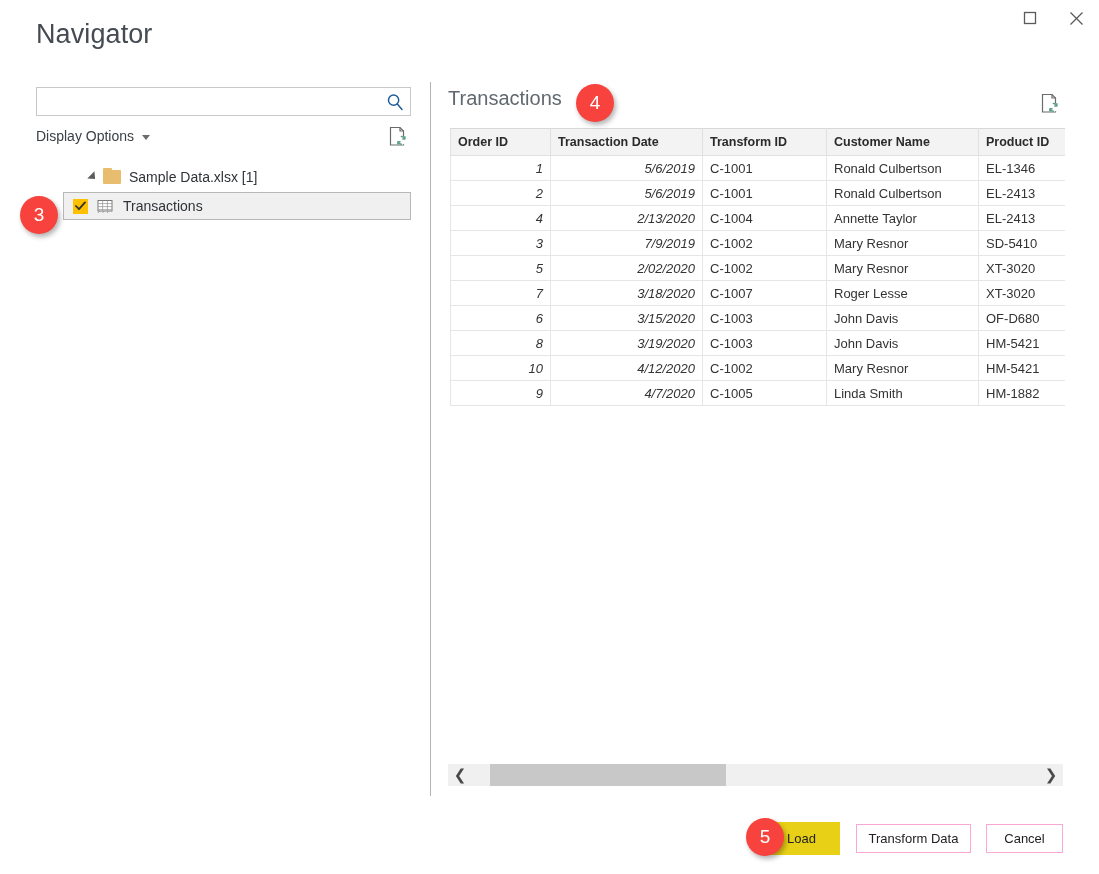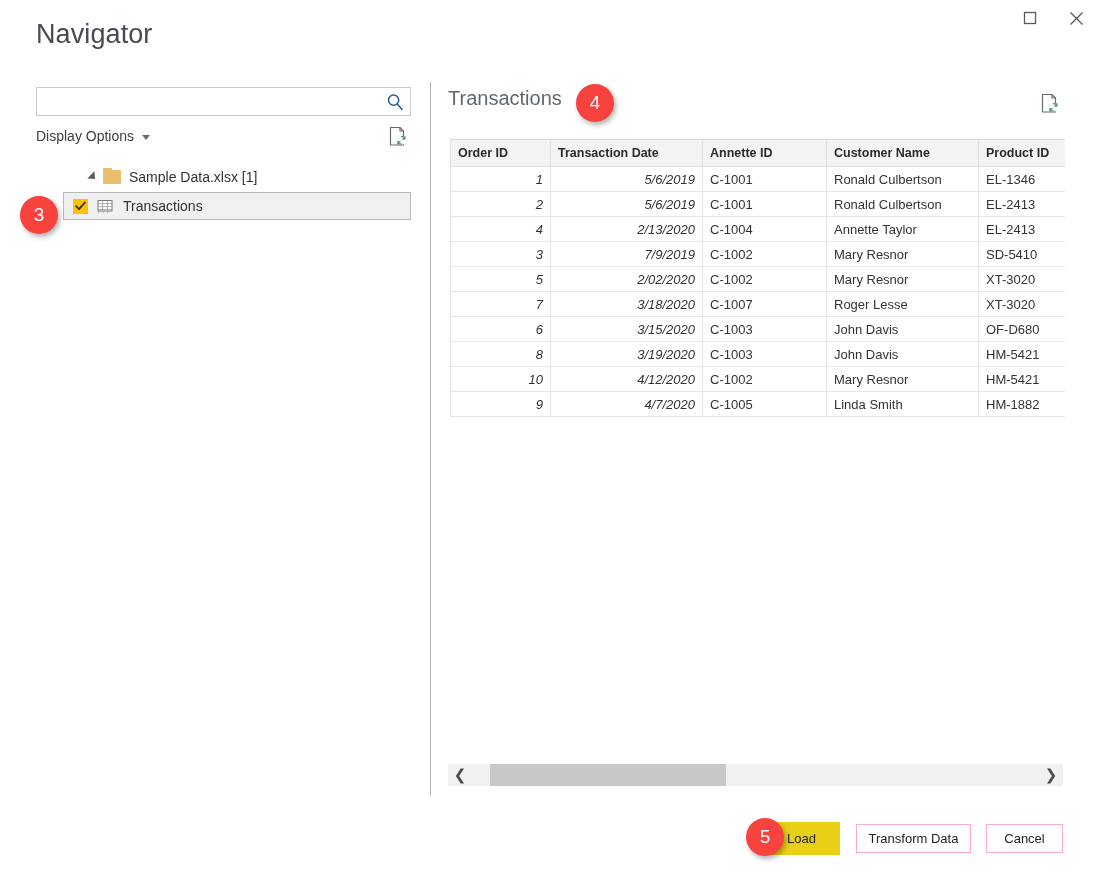--- a/index.html
+++ b/index.html
@@ -135,21 +135,20 @@
     font-size: 20px; font-weight: 400; color: #60696f;
     line-height: 1;
   }
   .refresh-doc-right { position: absolute; left: 592px; top: 11px; }
 
   
   .grid-wrap {
     position: absolute; left: 2px; top: 46px;
     width: 615px; height: 282px;
     overflow: hidden;
-    margin-top: 11px;
   }
   table.grid {
     border-collapse: collapse;
     table-layout: fixed;
     width: 690px;
     font-size: 13px;
   }
   table.grid th {
     background: #f3f3f3;
     border: 1px solid #e0e0e0;
@@ -340,21 +339,21 @@
           <col class="col-order">
             <col class="col-date">
             <col class="col-custid">
           <col class="col-custnm">
             <col class="col-prodid">
         </colgroup>
         <thead>
           <tr>
             <th>Order ID</th>
             <th>Transaction Date</th>
-            <th>Annette ID</th>
+            <th>Transform ID</th>
             <th>Customer Name</th>
             <th>Product ID</th>
           </tr>
         </thead>
         <tbody id="grid-body">
             <tr>
               <td class="num">1</td>
               <td class="date">5/6/2019</td>
               <td>C-1001</td>
               <td>Ronald Culbertson</td>

